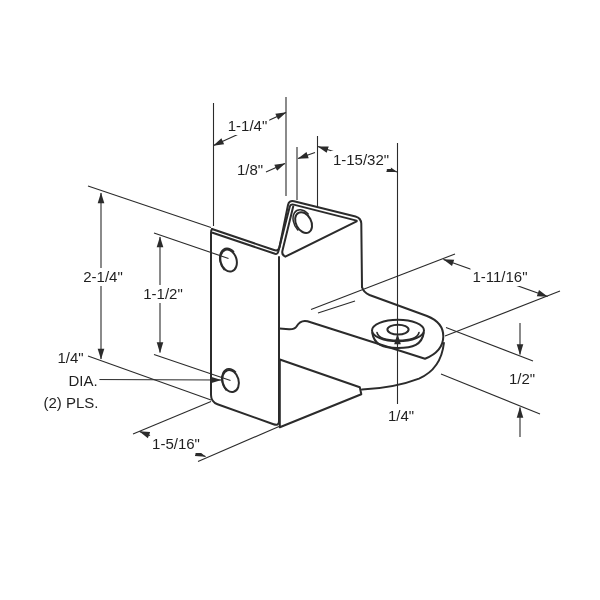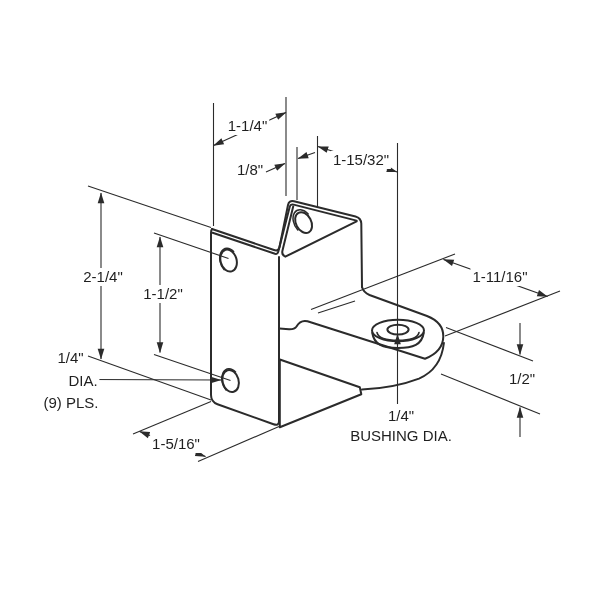--- a/index.html
+++ b/index.html
@@ -104,24 +104,23 @@
   <div class="dim-label" style="left:250px;top:169.5px">1/8"</div>
 
   <div class="dim-label" style="left:361px;top:159.5px">1-15/32"</div>
 
   <div class="dim-label" style="left:103px;top:277px">2-1/4"</div>
 
   <div class="dim-label" style="left:163px;top:293.5px">1-1/2"</div>
 
   <div class="dim-label" style="left:70.5px;top:357.5px">1/4"</div>
   <div class="dim-label" style="left:83px;top:380.5px">DIA.</div>
-  <div class="dim-label" style="left:71px;top:402.5px">(9) PLS.</div>
+  <div class="dim-label" style="left:71px;top:402.5px">(2) PLS.</div>
 
   <div class="dim-label" style="left:176px;top:444px">1-5/16"</div>
 
   <div class="dim-label" style="left:500px;top:277px">1-11/16"</div>
 
   <div class="dim-label" style="left:522px;top:379px">1/2"</div>
 
   <div class="dim-label" style="left:401px;top:415.5px">1/4"</div>
-  <div class="dim-label" style="left:401px;top:435.5px">BUSHING DIA.</div>
 
 </div>
 
 </body></html>

